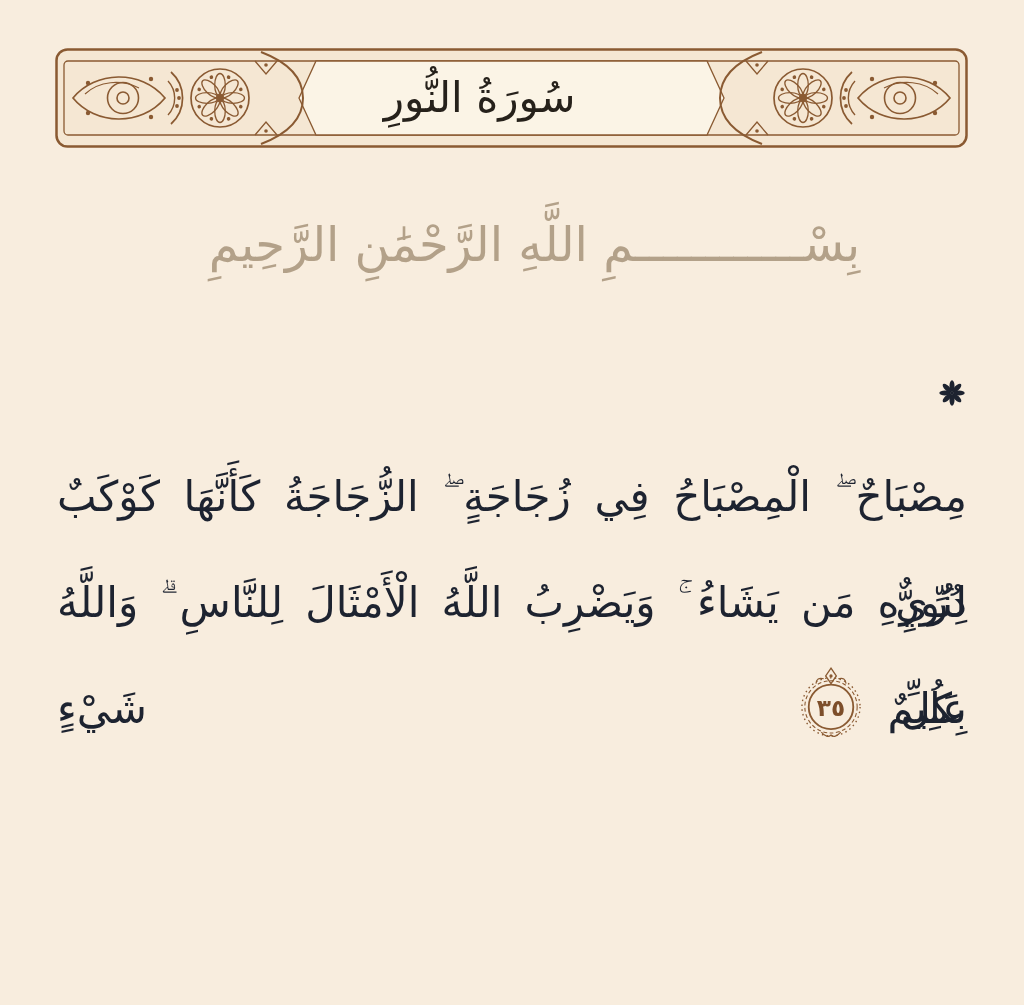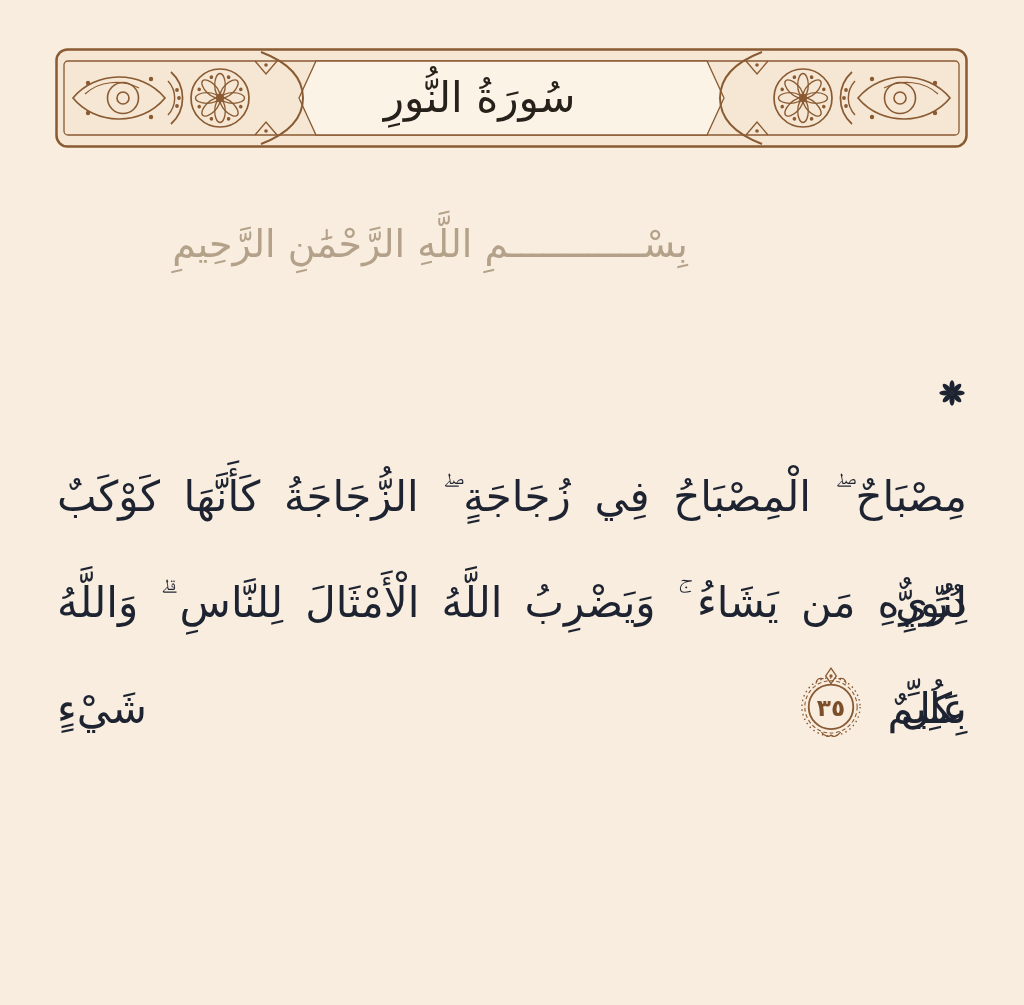--- a/index.html
+++ b/index.html
@@ -28,22 +28,22 @@
   .fi{fill:var(--ornament-brown);stroke:none;}
   .surah-title{
     position:absolute;left:55px;top:48px;width:849px;height:100px;
     display:flex;align-items:center;justify-content:center;
     font-size:42px;color:var(--title-text);
     letter-spacing:0;line-height:100px;
     pointer-events:none;
   }
   .bismillah{
     position:absolute;left:0;top:196px;width:860px;height:96px;
-    text-align:center;line-height:96px;
-    font-size:38px;color:var(--bismillah-tan);
+    line-height:96px;
+    font-size:48px;color:var(--bismillah-tan);
   }
   .verse-block{
     position:absolute;top:338px;right:57px;left:57px;
     color:var(--verse-text);
     font-size:42px;
   }
   .verse-line{
     height:106px;line-height:106px;
     text-align:justify;text-align-last:justify;
     white-space:normal;

